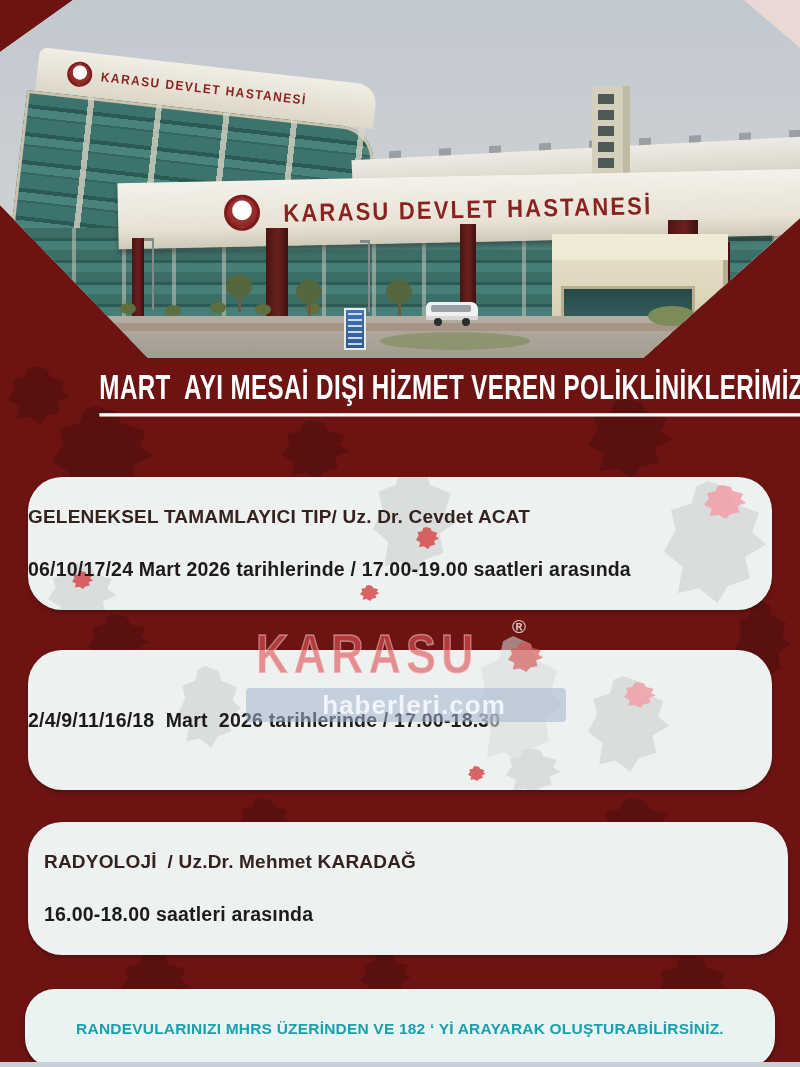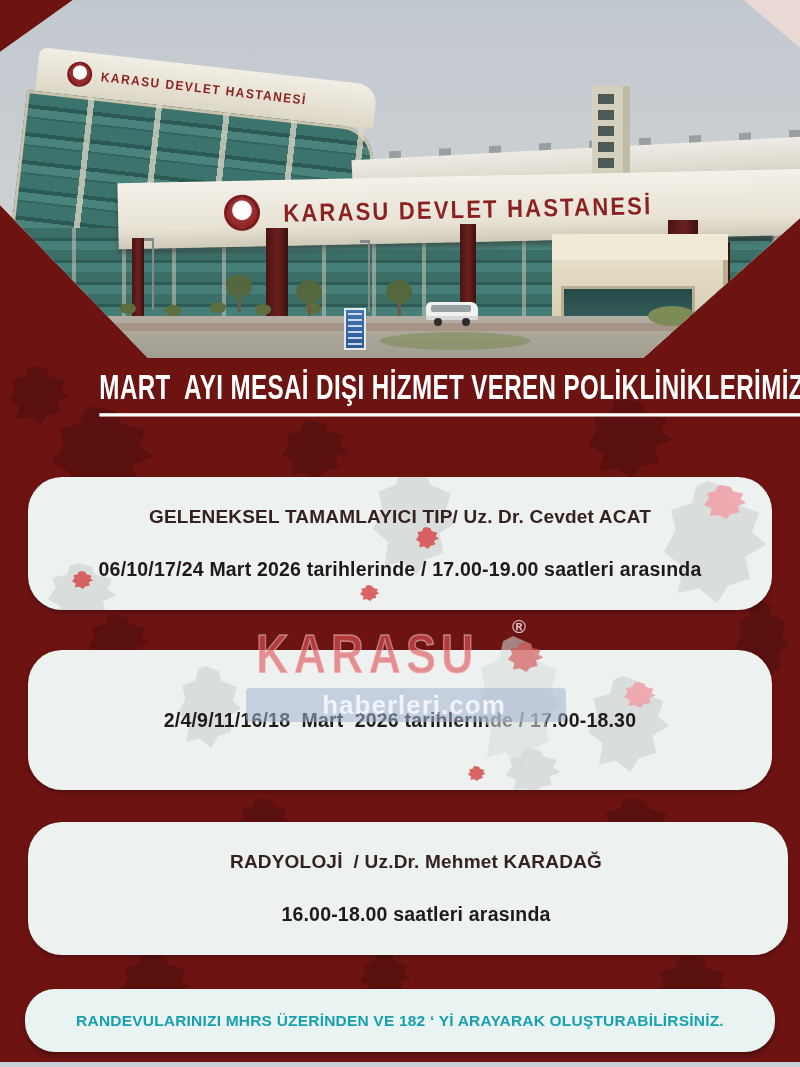--- a/index.html
+++ b/index.html
@@ -93,39 +93,39 @@
 
   
   .title{position:absolute;top:372px;left:0;width:800px;text-align:center;z-index:2;}
   .title-inner{display:inline-block;font-weight:bold;font-size:31px;color:#ffffff;
     letter-spacing:.5px;line-height:1.05;transform:scale(.78,1.12);
     border-bottom:3px solid #ffffff;padding-bottom:6px;white-space:pre;}
 
   
   .card{position:absolute;left:28px;width:744px;background:#edf2f0;border-radius:34px;
     z-index:2;overflow:hidden;display:flex;flex-direction:column;justify-content:space-evenly;
-    text-align:center;box-shadow:0 2px 4px rgba(0,0,0,.3);}
+    box-shadow:0 2px 4px rgba(0,0,0,.3);}
   .card-heading{font-weight:bold;font-size:19px;color:#35221f;letter-spacing:.2px;position:relative;z-index:2;}
   .card-line{font-weight:bold;font-size:19.5px;color:#1f1a1a;letter-spacing:.2px;position:relative;z-index:2;}
   #card1{top:477px;height:133px;}
   #card2{top:650px;height:140px;}
   #card3{top:822px;height:133px;padding-left:16px;}
 
   
   .wm-brand{position:absolute;left:256px;top:622px;z-index:3;font-weight:bold;font-size:55px;
     letter-spacing:6px;color:rgba(221,80,86,.62);transform:scaleX(.82);transform-origin:left top;
     -webkit-text-stroke:1.5px rgba(255,236,236,.45);white-space:nowrap;}
   .wm-reg{position:absolute;left:512px;top:616px;z-index:3;font-size:19px;font-weight:bold;
     color:rgba(255,238,238,.78);}
   .wm-bar{position:absolute;left:246px;top:688px;width:304px;height:34px;z-index:3;
     background:rgba(164,181,207,.55);border-radius:4px;display:flex;align-items:center;justify-content:center;padding-left:16px;}
   .wm-domain{font-weight:bold;font-size:26px;color:rgba(252,252,255,.8);letter-spacing:1px;}
 
   
-  .footer{position:absolute;left:25px;top:989px;width:750px;height:63px;background:#e9f3f1;
+  .footer{position:absolute;left:25px;top:989px;width:750px;height:79px;background:#e9f3f1;
     border-radius:30px;z-index:2;display:flex;align-items:center;justify-content:center;
     box-shadow:0 3px 5px rgba(0,0,0,.35);}
   .footer-text{font-weight:bold;font-size:15.5px;color:#17a0af;letter-spacing:.2px;text-align:center;}
 
   .bottom-strip{position:absolute;left:0;top:1062px;width:800px;height:5px;background:#c9cfd6;z-index:2;}
 </style>
 </head>
 <body>
 
 <div class="poster">

